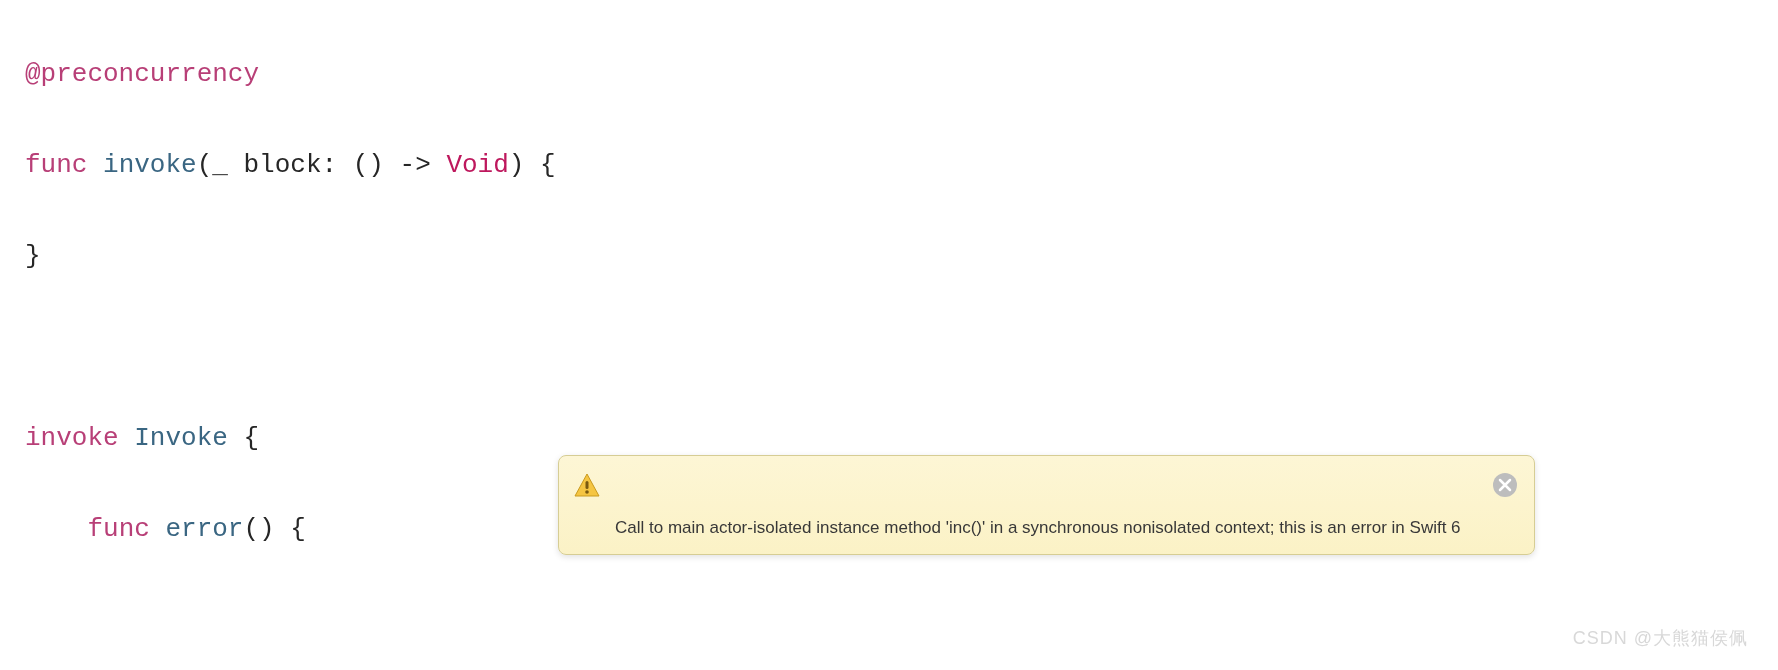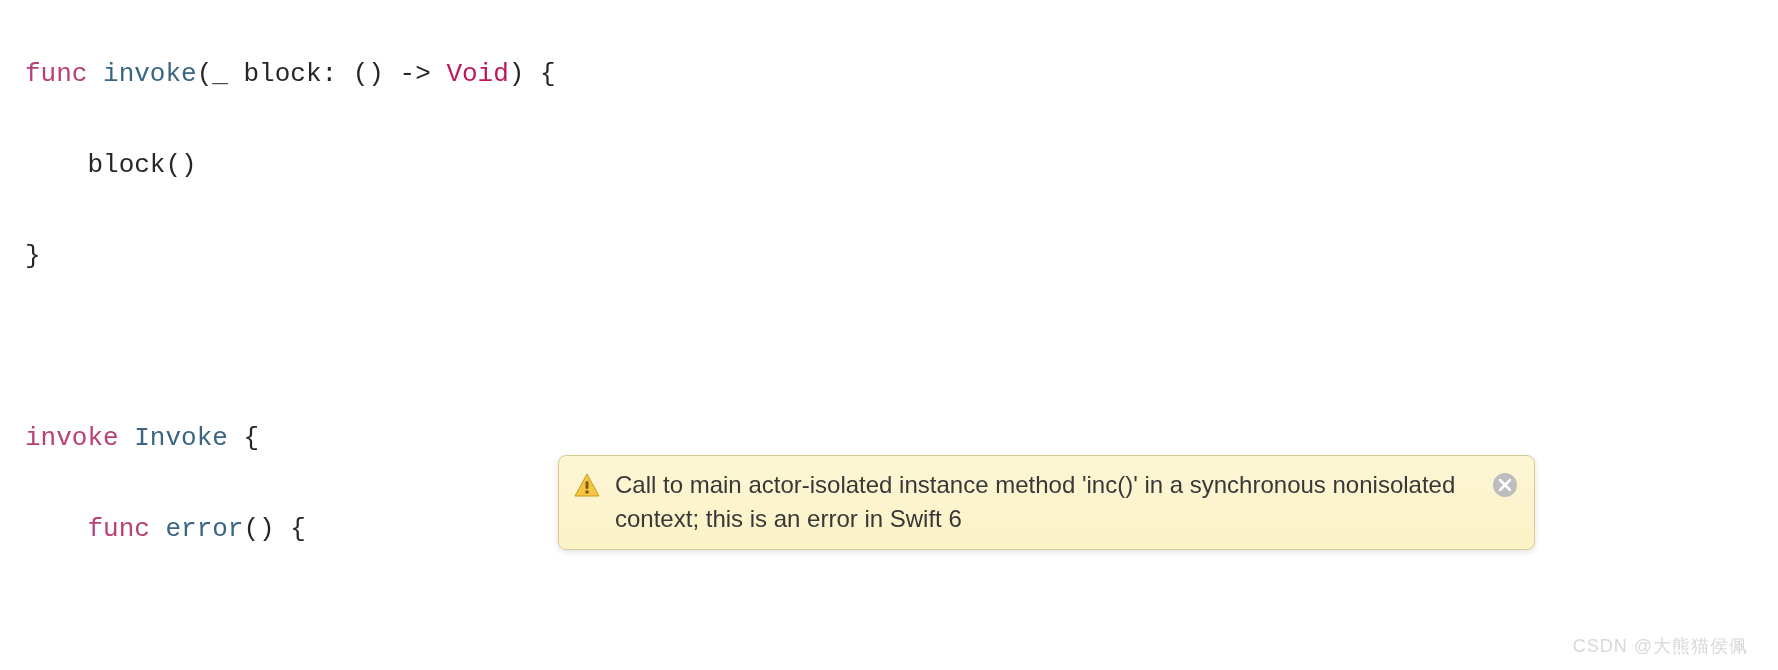--- a/index.html
+++ b/index.html
@@ -49,45 +49,46 @@
       padding: 12px 16px 14px 14px;
       gap: 14px;
       font-family: -apple-system, "Helvetica Neue", Arial, sans-serif;
     }
     .warning-icon-wrap {
       flex-shrink: 0;
       padding-top: 4px;
     }
     .warning-text {
       flex: 1;
-      font-size: 24px;
+      font-size: 17px;
       color: #383838;
       line-height: 1.4;
       white-space: normal;
+      margin-top: 48px;
     }
     .close-icon-wrap {
       flex-shrink: 0;
       padding-top: 4px;
     }
     .watermark {
       position: absolute;
       right: 30px;
-      bottom: 12px;
+      bottom: 20px;
       font-family: -apple-system, sans-serif;
       font-size: 18px;
       color: #d8d8d8;
       letter-spacing: 1px;
     }
   </style>
 </head>
 <body>
 
 <div class="code-editor">
+<span class="line"><span class="attribute">@preconcurrency</span></span>
 <span class="line"><span class="keyword-pink">func</span> <span class="func-name">invoke</span><span class="paren">(</span><span class="param-label">_</span> <span class="identifier">block</span><span class="identifier">:</span> <span class="paren">(</span><span class="paren">)</span> <span class="identifier">-&gt;</span> <span class="type">Void</span><span class="paren">)</span> <span class="brace">{</span></span>
-<span class="line">    <span class="identifier">block</span><span class="paren">(</span><span class="paren">)</span></span>
 <span class="line"><span class="brace">}</span></span>
 <span class="line"> </span>
 <span class="line"><span class="keyword-pink">invoke</span> <span class="func-name">Invoke</span> <span class="brace">{</span></span>
 <span class="line">    <span class="keyword-pink">func</span> <span class="func-name">error</span><span class="paren">(</span><span class="paren">)</span> <span class="brace">{</span></span>
 
 
 
 
 
 

